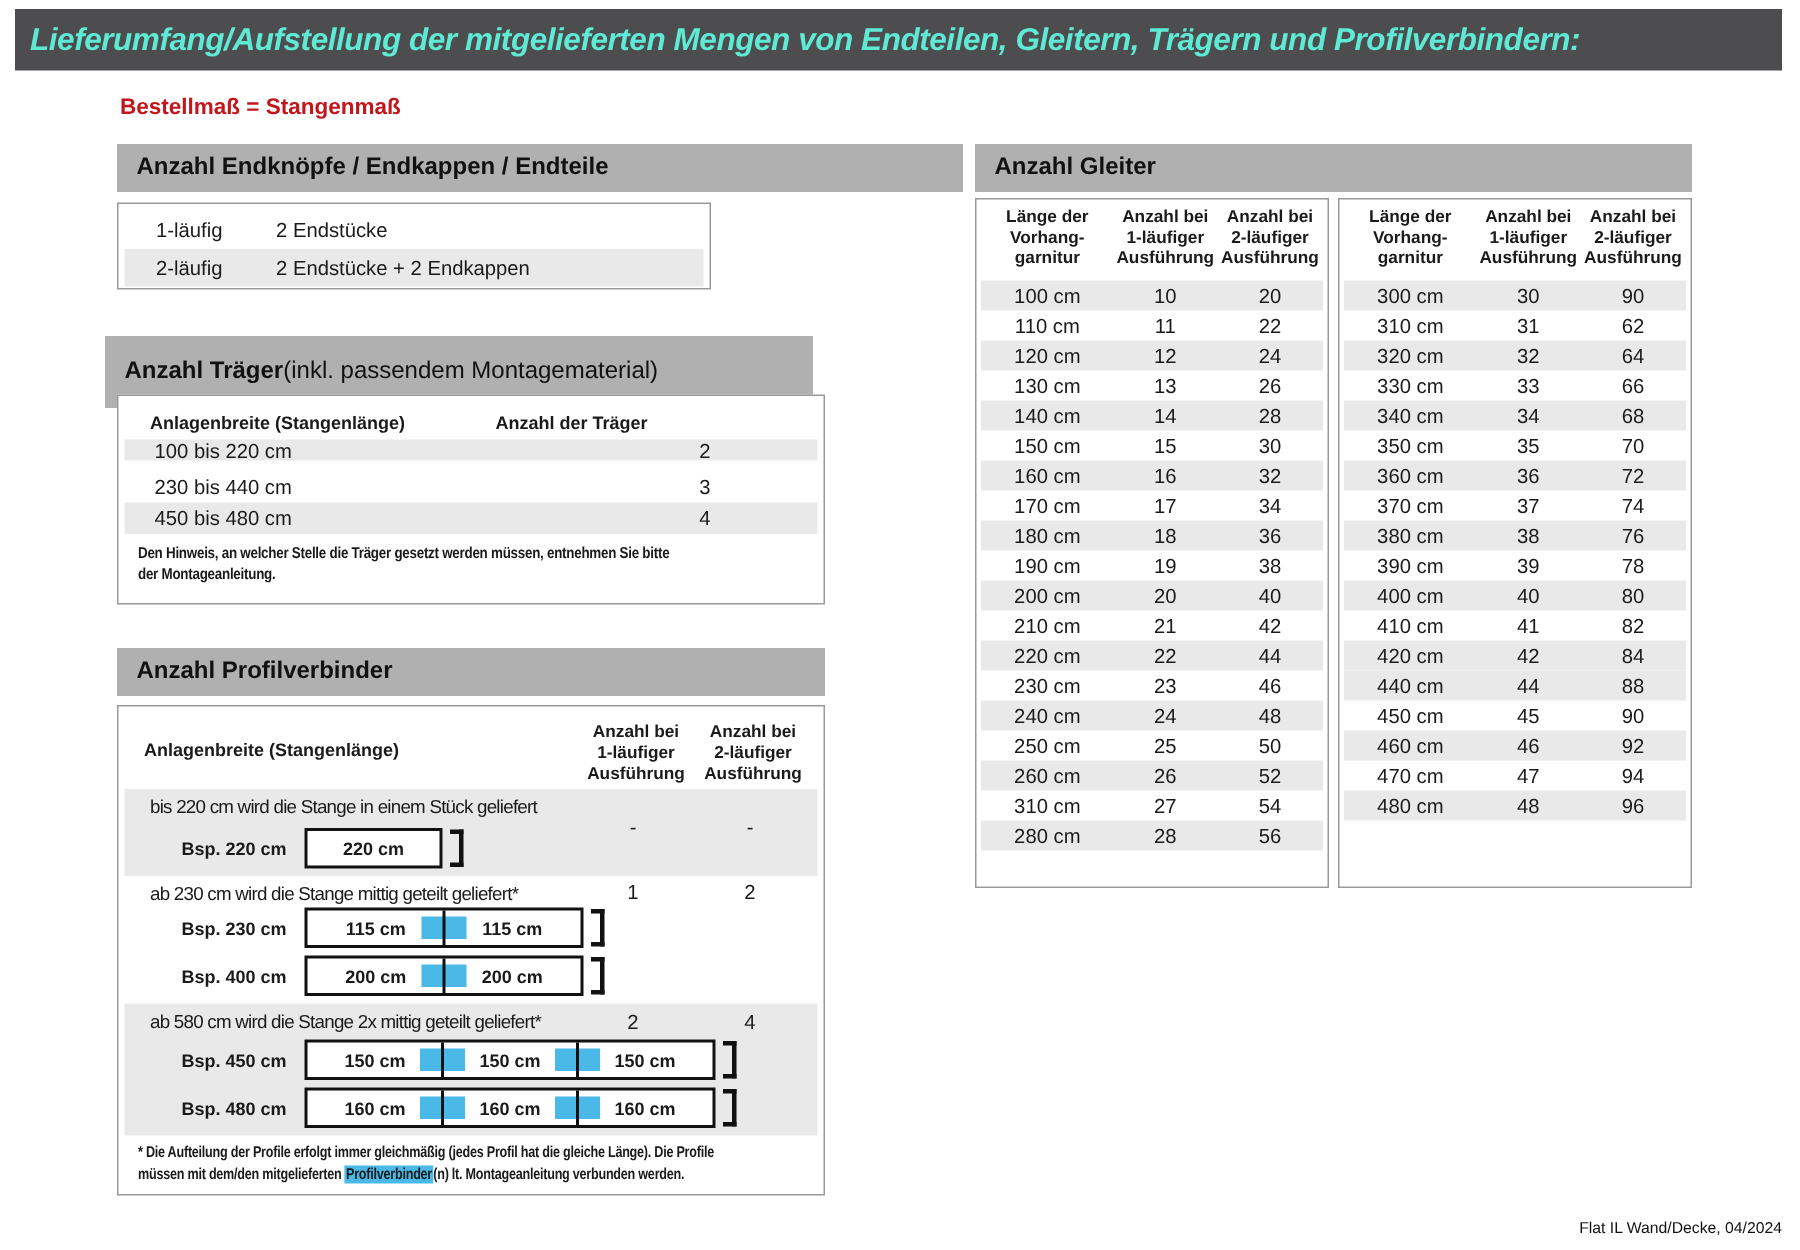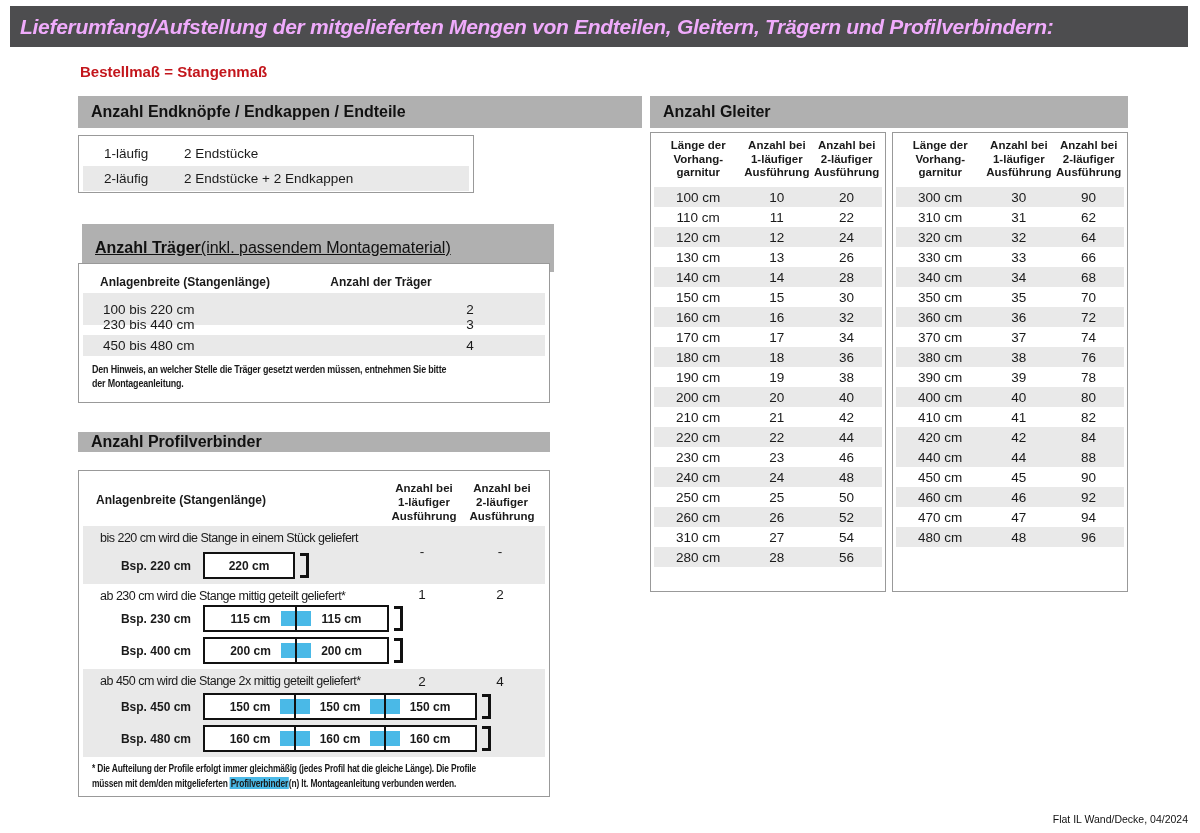--- a/index.html
+++ b/index.html
@@ -2,21 +2,21 @@
 <html style="--bar-dark: #4d4d4f; --red: #c3161c; --hdr-gray: #b0b0b0; --row-gray: #e9e9e9; --blue: #4ab9e7;"><head>
 <meta charset="utf-8">
 <style>
   html,body{margin:0;padding:0;background:#fff;}
   #page{position:relative;width:1200px;height:833px;background:#fff;overflow:hidden;
         font-family:"Liberation Sans",sans-serif;color:#1a1a1a;}
 
   
   .topbar{position:absolute;left:10px;top:6px;width:1178px;height:41px;
           background:var(--bar-dark,#4d4d4f);display:flex;align-items:center;}
-  .topbar-title{color:#f0abfc;font-weight:bold;font-style:italic;font-size:21px;
+  .topbar-title{color:#5eead4;font-weight:bold;font-style:italic;font-size:21px;
                 letter-spacing:-0.3px;padding-left:10px;white-space:nowrap;}
 
   .subtitle{position:absolute;left:80px;top:63px;color:var(--red,#c3161c);
             font-weight:bold;font-size:15px;}
 
   
   .sec-hdr{position:absolute;background:var(--hdr-gray,#b0b0b0);display:flex;align-items:center;
            font-size:16px;font-weight:bold;padding-left:13px;box-sizing:border-box;color:#111;
            white-space:nowrap;}
   .sec-hdr .light{font-weight:normal;}
@@ -95,44 +95,44 @@
     <div class="srow" style="top:5px;height:25px;">
       <span class="et-c1">1-läufig</span>
       <span class="et-c2">2 Endstücke</span>
     </div>
     <div class="srow alt" style="top:30px;height:25px;">
       <span class="et-c1">2-läufig</span>
       <span class="et-c2">2 Endstücke + 2 Endkappen</span>
     </div>
   </div>
 
-  <div class="sec-hdr" style="left:82px;top:224px;width:472px;height:48px;text-decoration:underline;">
+  <div class="sec-hdr" style="left:70px;top:224px;width:472px;height:48px;">
     <span>Anzahl Träger</span>
       <span class="light"> (inkl. passendem Montagematerial)</span>
   </div>
   <div class="box" style="left:78px;top:263px;width:472px;height:140px;">
     <span class="tr-colhead" style="left:21px;top:11px;">Anlagenbreite (Stangenlänge)</span>
     <span class="tr-colhead" style="left:227px;top:11px;width:150px;text-align:center;">Anzahl der Träger</span>
-    <div class="srow alt" style="top:29px;height:32px;">
+    <div class="srow alt" style="top:29px;height:14px;">
       <span class="tr-c1">100 bis 220 cm</span>
       <span class="tr-c2">2</span>
     </div>
     <div class="srow" style="top:50px;height:21px;">
       <span class="tr-c1">230 bis 440 cm</span>
       <span class="tr-c2">3</span>
     </div>
     <div class="srow alt" style="top:71px;height:21px;">
       <span class="tr-c1">450 bis 480 cm</span>
       <span class="tr-c2">4</span>
     </div>
     <div class="note" style="top:99px;">Den Hinweis, an welcher Stelle die Träger gesetzt werden müssen, entnehmen Sie bitte</div>
     <div class="note" style="top:113px;">der Montageanleitung.</div>
   </div>
 
-  <div class="sec-hdr" style="left:78px;top:432px;width:472px;height:20px;">
+  <div class="sec-hdr" style="left:78px;top:432px;width:472px;height:32px;">
     <span>Anzahl Profilverbinder</span>
   </div>
   <div class="box" style="left:78px;top:470px;width:472px;height:327px;">
     <span class="pv-colhead1">Anlagenbreite (Stangenlänge)</span>
     <div class="pv-colhead" style="left:303px;">
       <span style="display:block">Anzahl bei</span>
       <span style="display:block">1-läufiger</span>
       <span style="display:block">Ausführung</span>
     </div>
     <div class="pv-colhead" style="left:381px;">
@@ -174,21 +174,21 @@
             <span class="diag-seg">200 cm</span>
             <span class="diag-seg">200 cm</span>
             <div class="diag-conn" style="left: calc(50% - 15px);"></div>
             <div class="diag-div" style="left: calc(50% - 1px);"></div>
           </div>
           <div class="endcap"></div>
         </div>
     </div>
 
     <div class="pv-row alt" style="top:198px;height:88px;">
-      <span class="pv-text">ab 450 cm wird die Stange 2x mittig geteilt geliefert*</span>
+      <span class="pv-text">ab 580 cm wird die Stange 2x mittig geteilt geliefert*</span>
       <span class="pv-v pv-v1" style="top:5px;">2</span>
       <span class="pv-v pv-v2" style="top:5px;">4</span>
       <div class="diag" style="top:24px;">
           <span class="diag-label">Bsp. 450 cm</span>
           <div class="diag-bar" style="width: 270px;">
             <span class="diag-seg">150 cm</span>
             <span class="diag-seg">150 cm</span>
             <span class="diag-seg">150 cm</span>
             <div class="diag-conn" style="left: calc(33.3333% - 15px);"></div>
             <div class="diag-div" style="left: calc(33.3333% - 1px);"></div>

